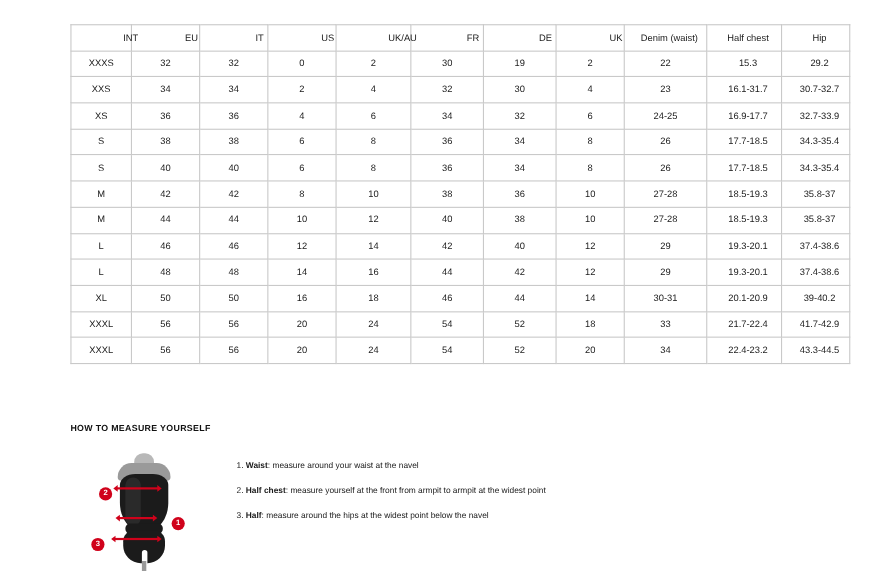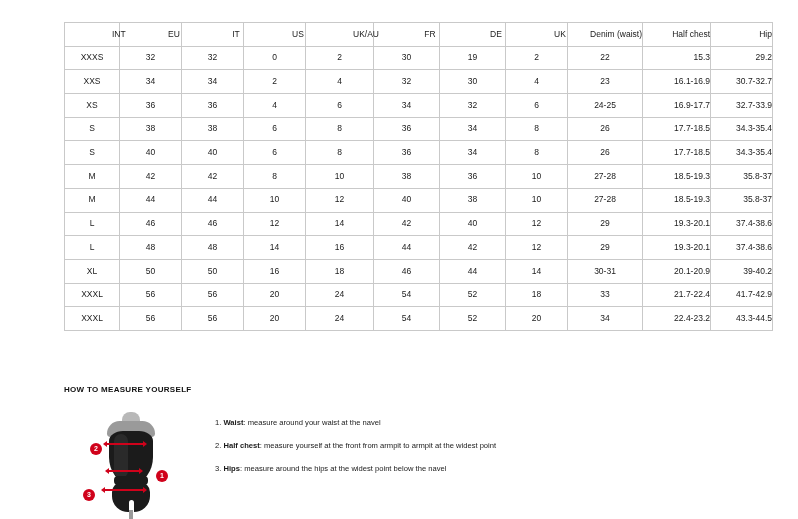--- a/index.html
+++ b/index.html
@@ -43,21 +43,21 @@
     color: #1a1a1a;
     padding: 0;
     line-height: 1.1;
   }
   table.size-table th {
     font-weight: normal;
     padding-left: 47px;
   }
   table.size-table td.left-pad,
   table.size-table th.left-pad {
-    text-align: right;
+    text-align: center;
     padding-left: 7px;
   }
   
   col.c0 { width: 55px; }
   col.c1 { width: 62px; }
   col.c2 { width: 62px; }
   col.c3 { width: 62px; }
   col.c4 { width: 68px; }
   col.c5 { width: 66px; }
   col.c6 { width: 66px; }
@@ -285,21 +285,21 @@
         <tr>
           <td>XXS</td>
           <td>34</td>
           <td>34</td>
           <td>2</td>
           <td>4</td>
           <td>32</td>
           <td>30</td>
           <td>4</td>
           <td>23</td>
-          <td class="left-pad">16.1-16.9</td>
+          <td class="left-pad">16.1-31.7</td>
           <td class="left-pad">30.7-32.7</td>
         </tr>
         <tr>
           <td>XS</td>
           <td>36</td>
           <td>36</td>
           <td>4</td>
           <td>6</td>
           <td>34</td>
           <td>32</td>
@@ -458,20 +458,20 @@
         <div class="step">
           <span class="num">1.</span>
           <b>Waist</b><span>: measure around your waist at the navel</span>
         </div>
         <div class="step">
           <span class="num">2.</span>
           <b>Half chest</b><span>: measure yourself at the front from armpit to armpit at the widest point</span>
         </div>
         <div class="step">
           <span class="num">3.</span>
-          <b>Hips</b><span>: measure around the hips at the widest point below the navel</span>
+          <b>Half</b><span>: measure around the hips at the widest point below the navel</span>
         </div>
       </div>
 
     </div>
   </div>
 
 </div>
 
 </body></html>

